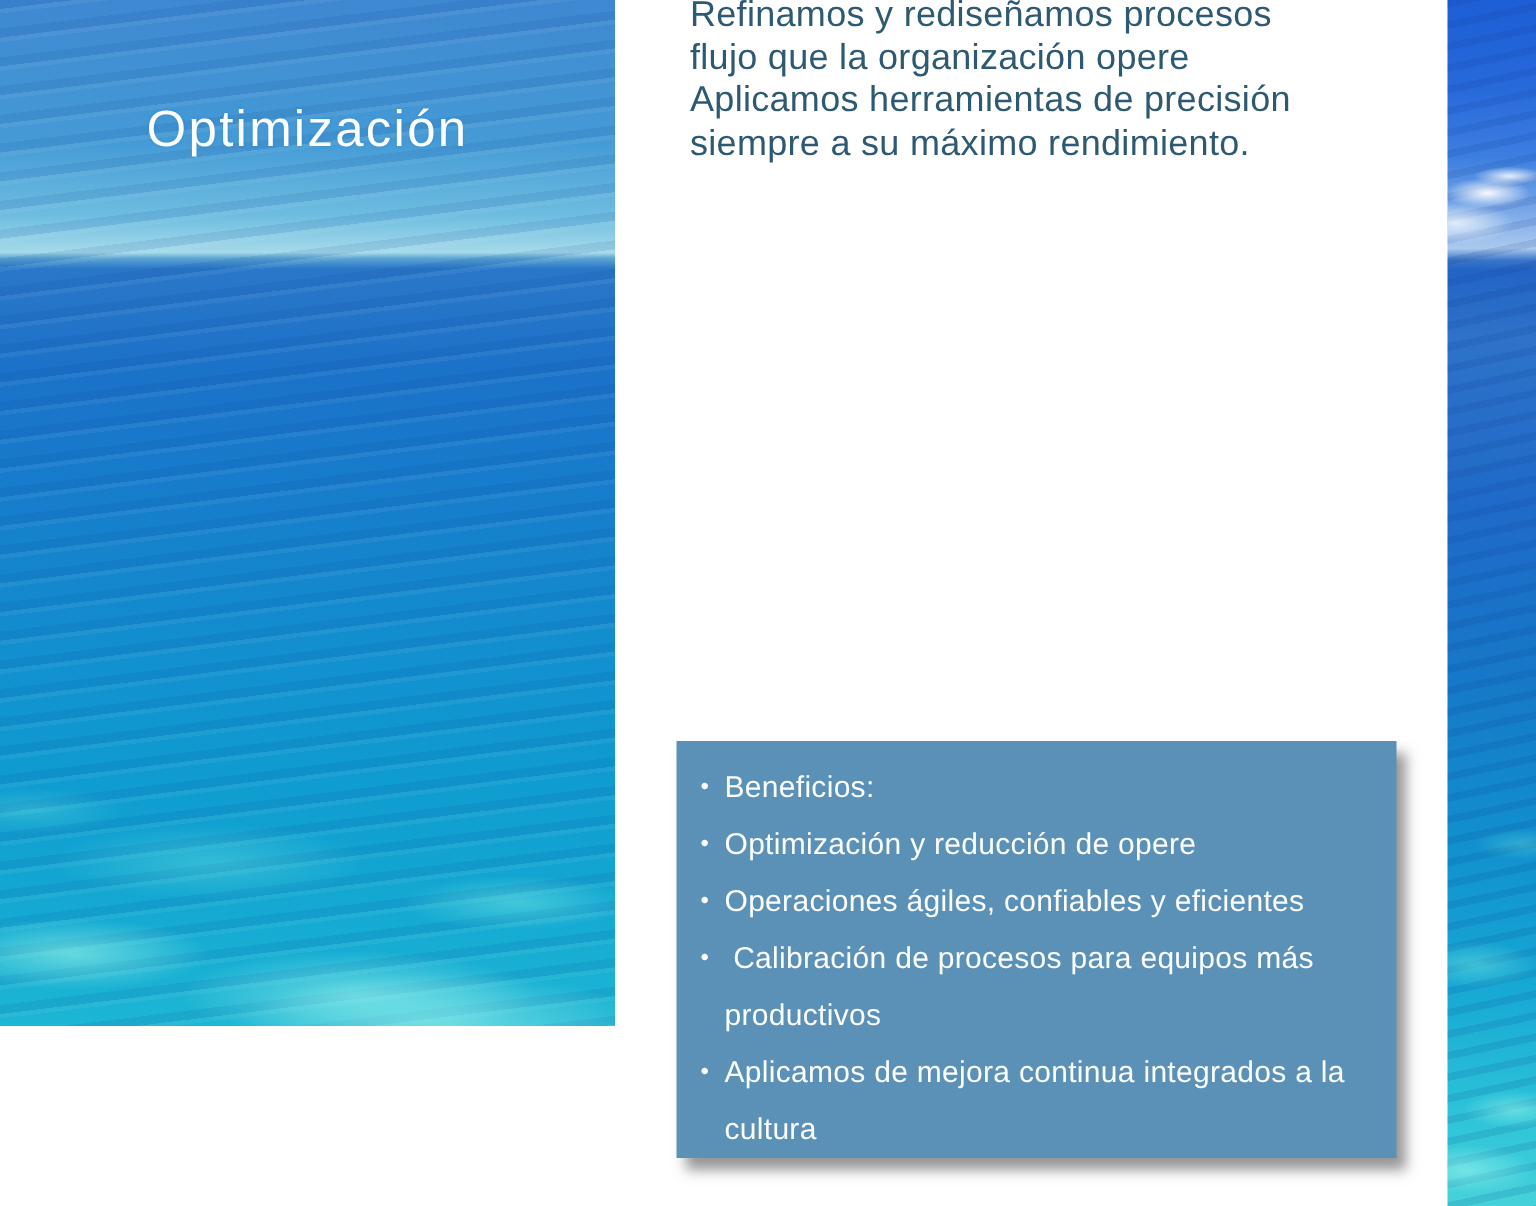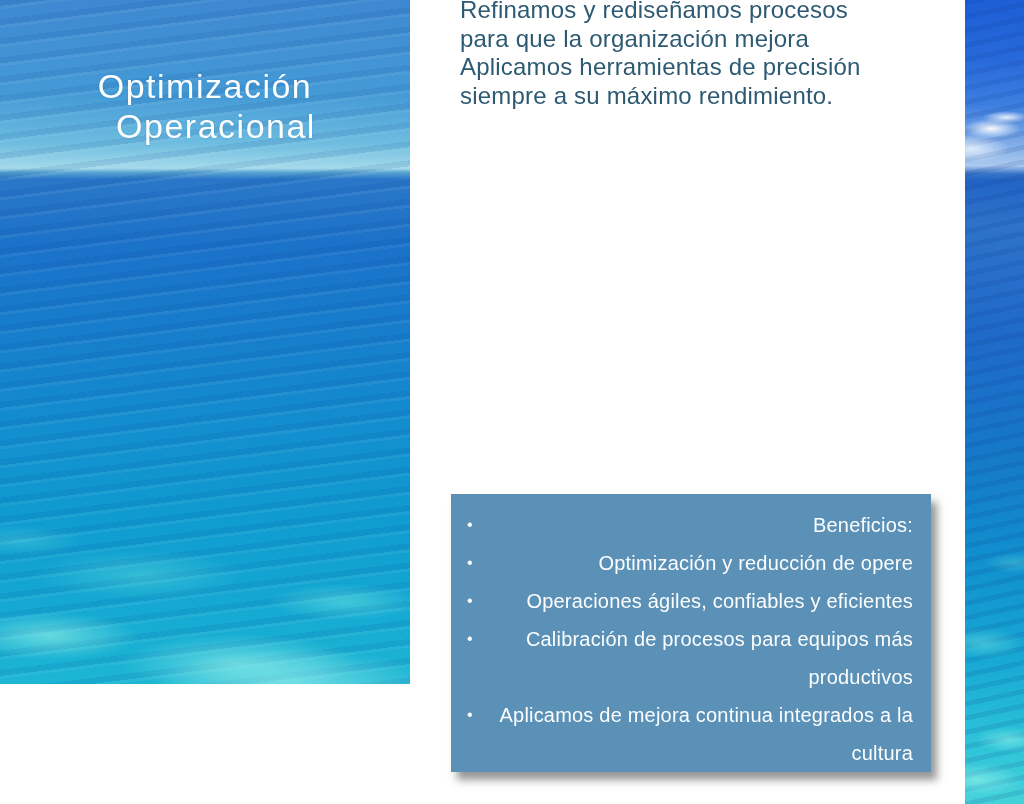--- a/index.html
+++ b/index.html
@@ -70,35 +70,34 @@
     background:#5b91b7;
     box-shadow:6px 8px 8px rgba(95,95,95,0.65);
     box-sizing:border-box;
     padding:12px 18px 0 16px;
     color:#fbfdfe;font-size:20px;line-height:38px;letter-spacing:0.2px;
   }
   .benefit-item{display:flex;}
   .benefit-bullet{
     flex:0 0 16px;font-size:16px;line-height:38px;
   }
-  .benefit-text{flex:1 1 auto;white-space:pre-wrap;text-align:right;}
+  .benefit-text{flex:1 1 auto;white-space:pre-wrap;}
 </style>
 </head>
 <body>
 
 <div class="left-panel">
   <div class="left-title">
     <span class="line1">Optimización</span>
-    <span class="line2">Operacional</span>
   </div>
 </div>
 
 <div class="intro">
   <div>Refinamos y rediseñamos procesos</div>
-  <div>para que la organización mejora</div>
+  <div>flujo que la organización opere</div>
   <div>Aplicamos herramientas de precisión</div>
   <div>siempre a su máximo rendimiento.</div>
 </div>
 
 <div class="benefits-box">
   <div class="benefit-item">
     <span class="benefit-bullet">•</span>
     <span class="benefit-text">Beneficios:</span>
   </div>
   <div class="benefit-item">

